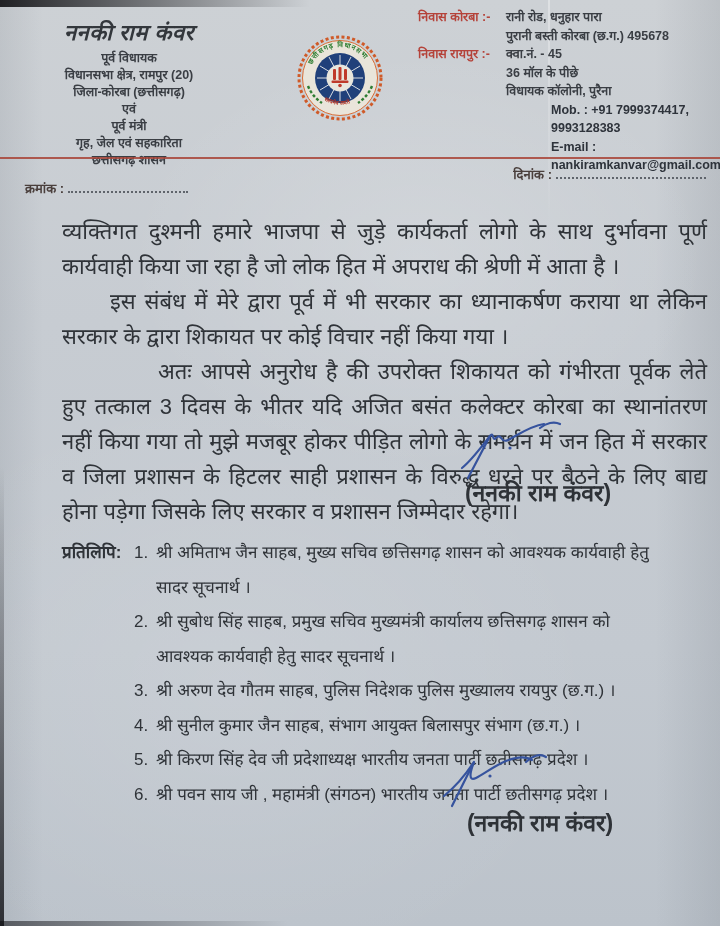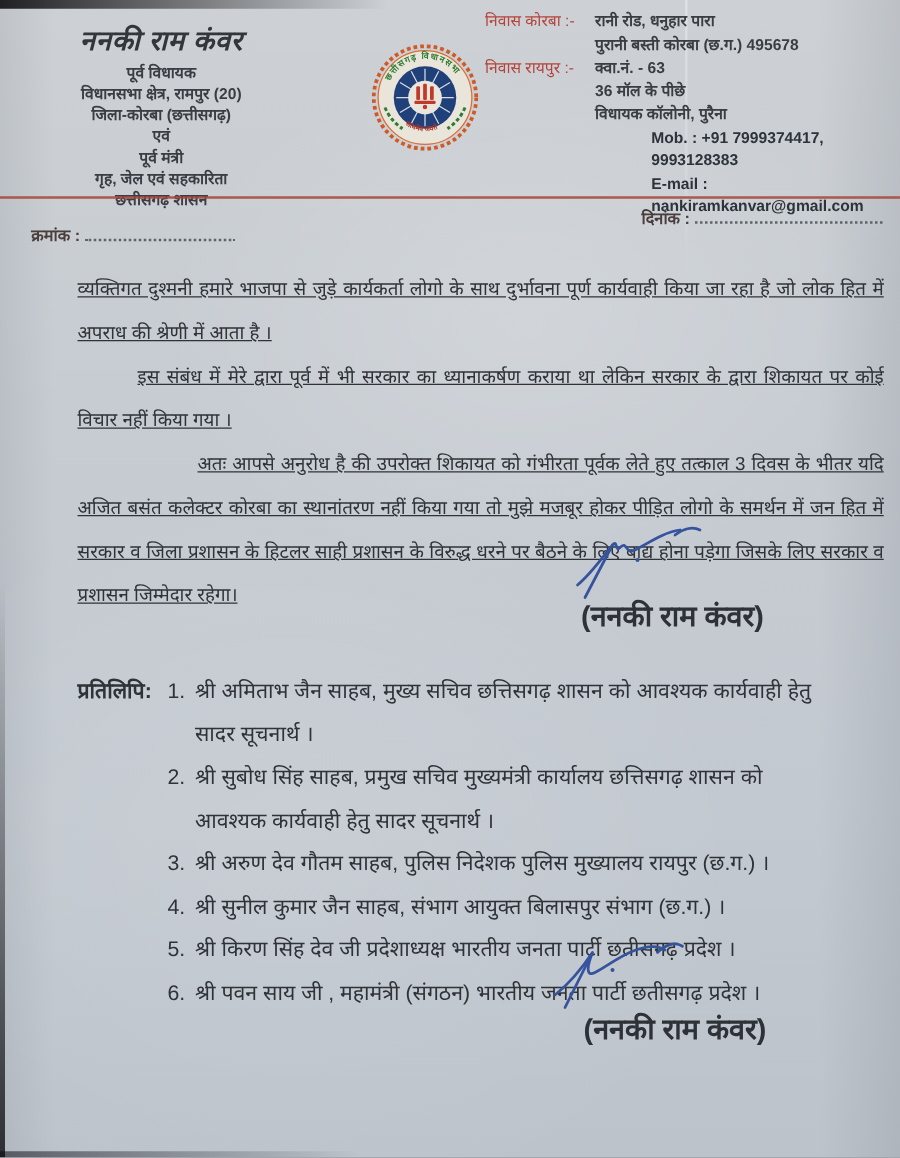--- a/index.html
+++ b/index.html
@@ -25,35 +25,35 @@
 
   
   .hdr-left{position:absolute;left:20px;top:16px;width:218px;text-align:center;}
   .hdr-name{font-size:22px;font-weight:bold;color:#33373c;letter-spacing:.5px;margin-bottom:4px;font-style:italic;}
   .hdr-left .ln{font-size:12.5px;font-weight:600;line-height:17px;color:#3a3e44;}
 
   .emblem{position:absolute;left:296px;top:34px;width:88px;height:88px;}
 
   .hdr-right{position:absolute;left:388px;top:8px;width:322px;font-size:12.5px;line-height:18.5px;}
   .hr-row{display:flex;}
-  .hr-label{width:88px;flex:0 0 88px;color:#b5433a;font-weight:normal;}
+  .hr-label{width:88px;flex:0 0 88px;color:#b5433a;font-weight:bold;margin-left:30px;}
   .hr-val{color:#3a3e44;font-weight:600;}
   .hr-contact{font-weight:bold;color:#2e333b;padding-left:45px;}
 
   .rule{position:absolute;left:0;top:157px;width:720px;height:2px;background:#a84336;opacity:.85;}
 
   
   .meta-date{position:absolute;right:14px;top:165px;font-size:13px;font-weight:bold;color:#4a3f3c;}
   .meta-serial{position:absolute;left:25px;top:179px;font-size:13px;font-weight:bold;color:#4a3f3c;}
   .dots{display:inline-block;height:11px;border-bottom:2px dotted #5f646b;vertical-align:baseline;margin-left:4px;}
   .dots.w150{width:150px}.dots.w120{width:120px}
 
   
-  .body-text{position:absolute;left:62px;top:214px;width:645px;font-size:15px;
-    line-height:35px;text-align:justify;color:#2f3338;font-weight:500;text-decoration:underline;}
+  .body-text{position:absolute;left:62px;top:214px;width:645px;font-size:22px;
+    line-height:35px;text-align:justify;color:#2f3338;font-weight:500;}
   .body-text p{margin:0;}
   .p2{text-indent:48px;}
   .p3{text-indent:96px;}
 
   .sig{position:absolute;width:140px;height:62px;}
   .sig1{left:452px;top:418px;}
   .sig2{left:430px;top:748px;}
   .sig-name{position:absolute;font-size:23px;font-weight:bold;color:#2e3237;width:200px;text-align:center;}
   .name1{left:438px;top:476px;}
   .name2{left:440px;top:806px;}
@@ -129,21 +129,21 @@
     <div class="hr-row">
       <span class="hr-label">निवास कोरबा :-</span>
       <span class="hr-val">रानी रोड, धनुहार पारा</span>
     </div>
     <div class="hr-row">
       <span class="hr-label"></span>
       <span class="hr-val">पुरानी बस्ती कोरबा (छ.ग.) 495678</span>
     </div>
     <div class="hr-row">
       <span class="hr-label">निवास रायपुर :-</span>
-      <span class="hr-val">क्वा.नं. - 63</span>
+      <span class="hr-val">क्वा.नं. - 45</span>
     </div>
     <div class="hr-row">
         <span class="hr-label"></span>
       <span class="hr-val">36 मॉल के पीछे</span>
       </div>
     <div class="hr-row">
         <span class="hr-label"></span>
       <span class="hr-val">विधायक कॉलोनी, पुरैना</span>
       </div>
     <div class="hr-row">

